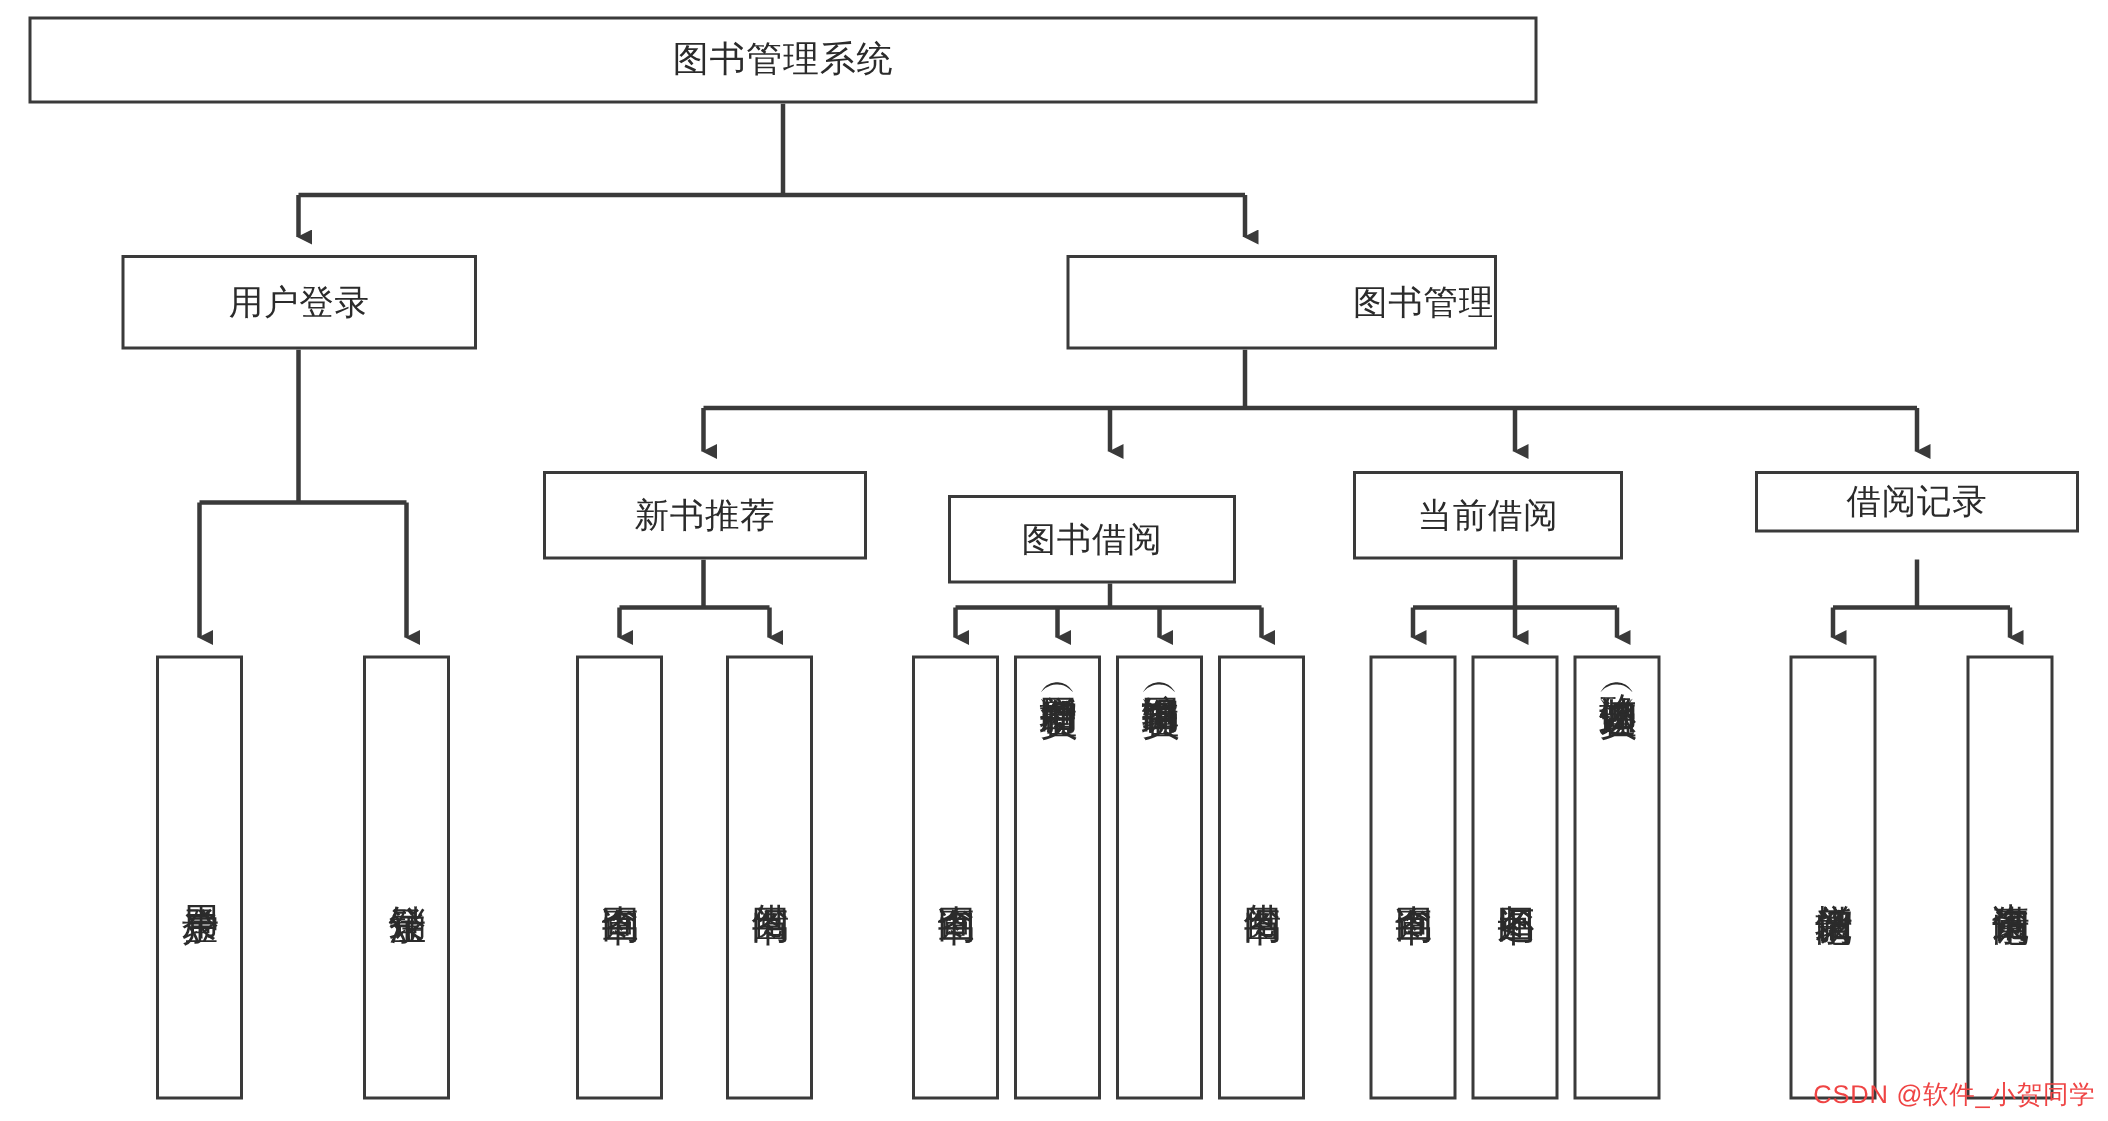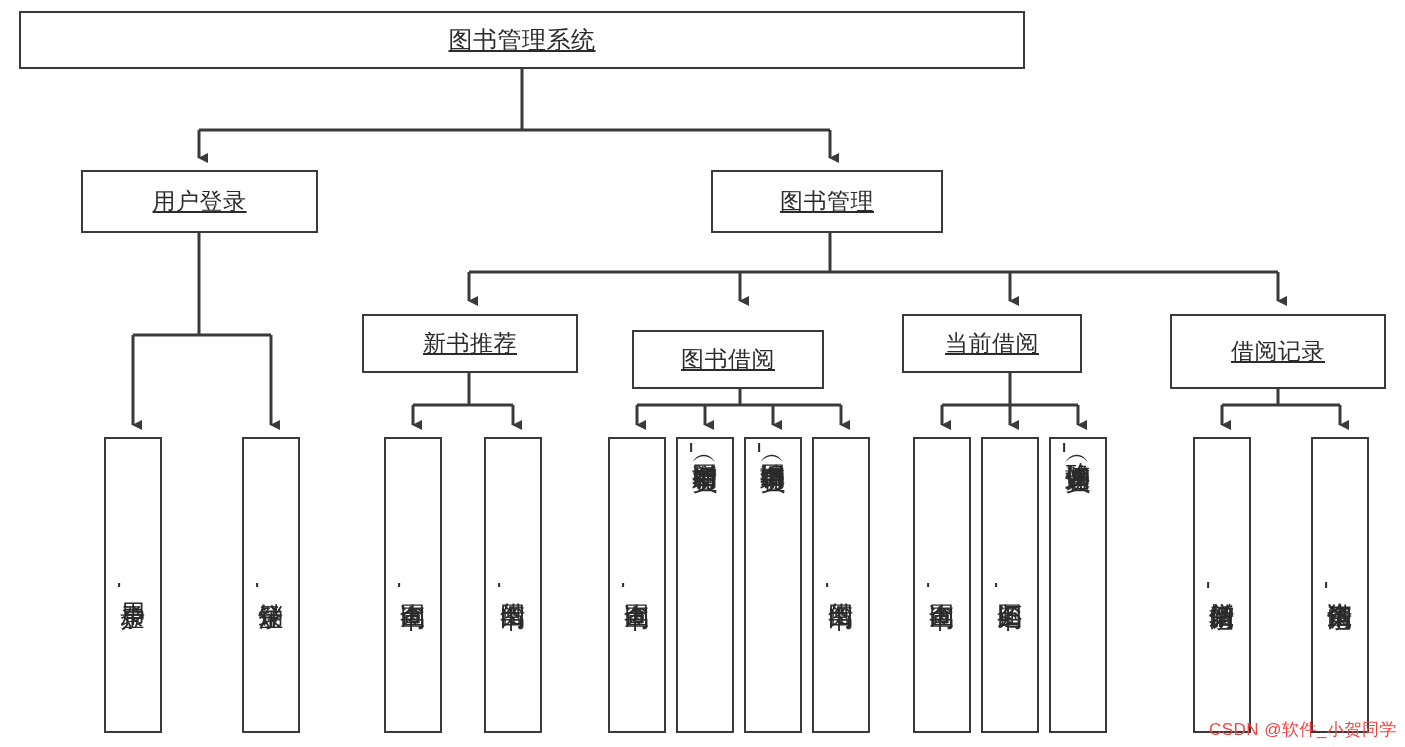--- a/index.html
+++ b/index.html
@@ -29,21 +29,20 @@
   .node {
     position: absolute;
     box-sizing: border-box;
     background: #ffffff;
     border: 2px solid #3a3a3a;
     display: flex;
     align-items: center;
     justify-content: center;
     color: #2b2b2b;
     z-index: 2;
-    text-decoration: underline;
   }
   .node-label {
     display: block;
     text-align: center;
     line-height: 1.08;
     letter-spacing: 0.5px;
   }
   .node.horizontal .node-label {
     font-size: 23px;
     white-space: nowrap;
@@ -134,37 +133,37 @@
   </svg>
 
   <div class="node horizontal root" style="left:19px; top:11px; width:1006px; height:58px;">
     <span class="node-label">图书管理系统</span>
   </div>
 
   <div class="node horizontal" style="left:81px; top:170px; width:237px; height:63px;">
     <span class="node-label">用户登录</span>
   </div>
 
-  <div class="node horizontal" style="left:711px; top:170px; width:232px; height:63px;">
+  <div class="node horizontal" style="left:711px; top:170px; width:287px; height:63px;justify-content:flex-end;">
     <span class="node-label">图书管理</span>
   </div>
 
   <div class="node horizontal" style="left:362px; top:314px; width:216px; height:59px;justify-content:center;">
     <span class="node-label">新书推荐</span>
   </div>
 
   <div class="node horizontal" style="left:632px; top:314px; width:192px; height:59px;margin-top:16px;">
     <span class="node-label">图书借阅</span>
   </div>
 
   <div class="node horizontal" style="left:902px; top:314px; width:180px; height:59px;">
     <span class="node-label">当前借阅</span>
   </div>
 
-  <div class="node horizontal" style="left:1170px; top:314px; width:216px; height:75px;">
+  <div class="node horizontal" style="left:1170px; top:314px; width:216px; height:41px;">
     <span class="node-label">借阅记录</span>
   </div>
 
   <div class="node vertical center-text" style="left:104px; top:437px; width:58px; height:296px;">
     <span class="node-label">用户登录</span>
   </div>
 
   <div class="node vertical center-text" style="left:242px; top:437px; width:58px; height:296px;">
     <span class="node-label">注销登录</span>
   </div>

